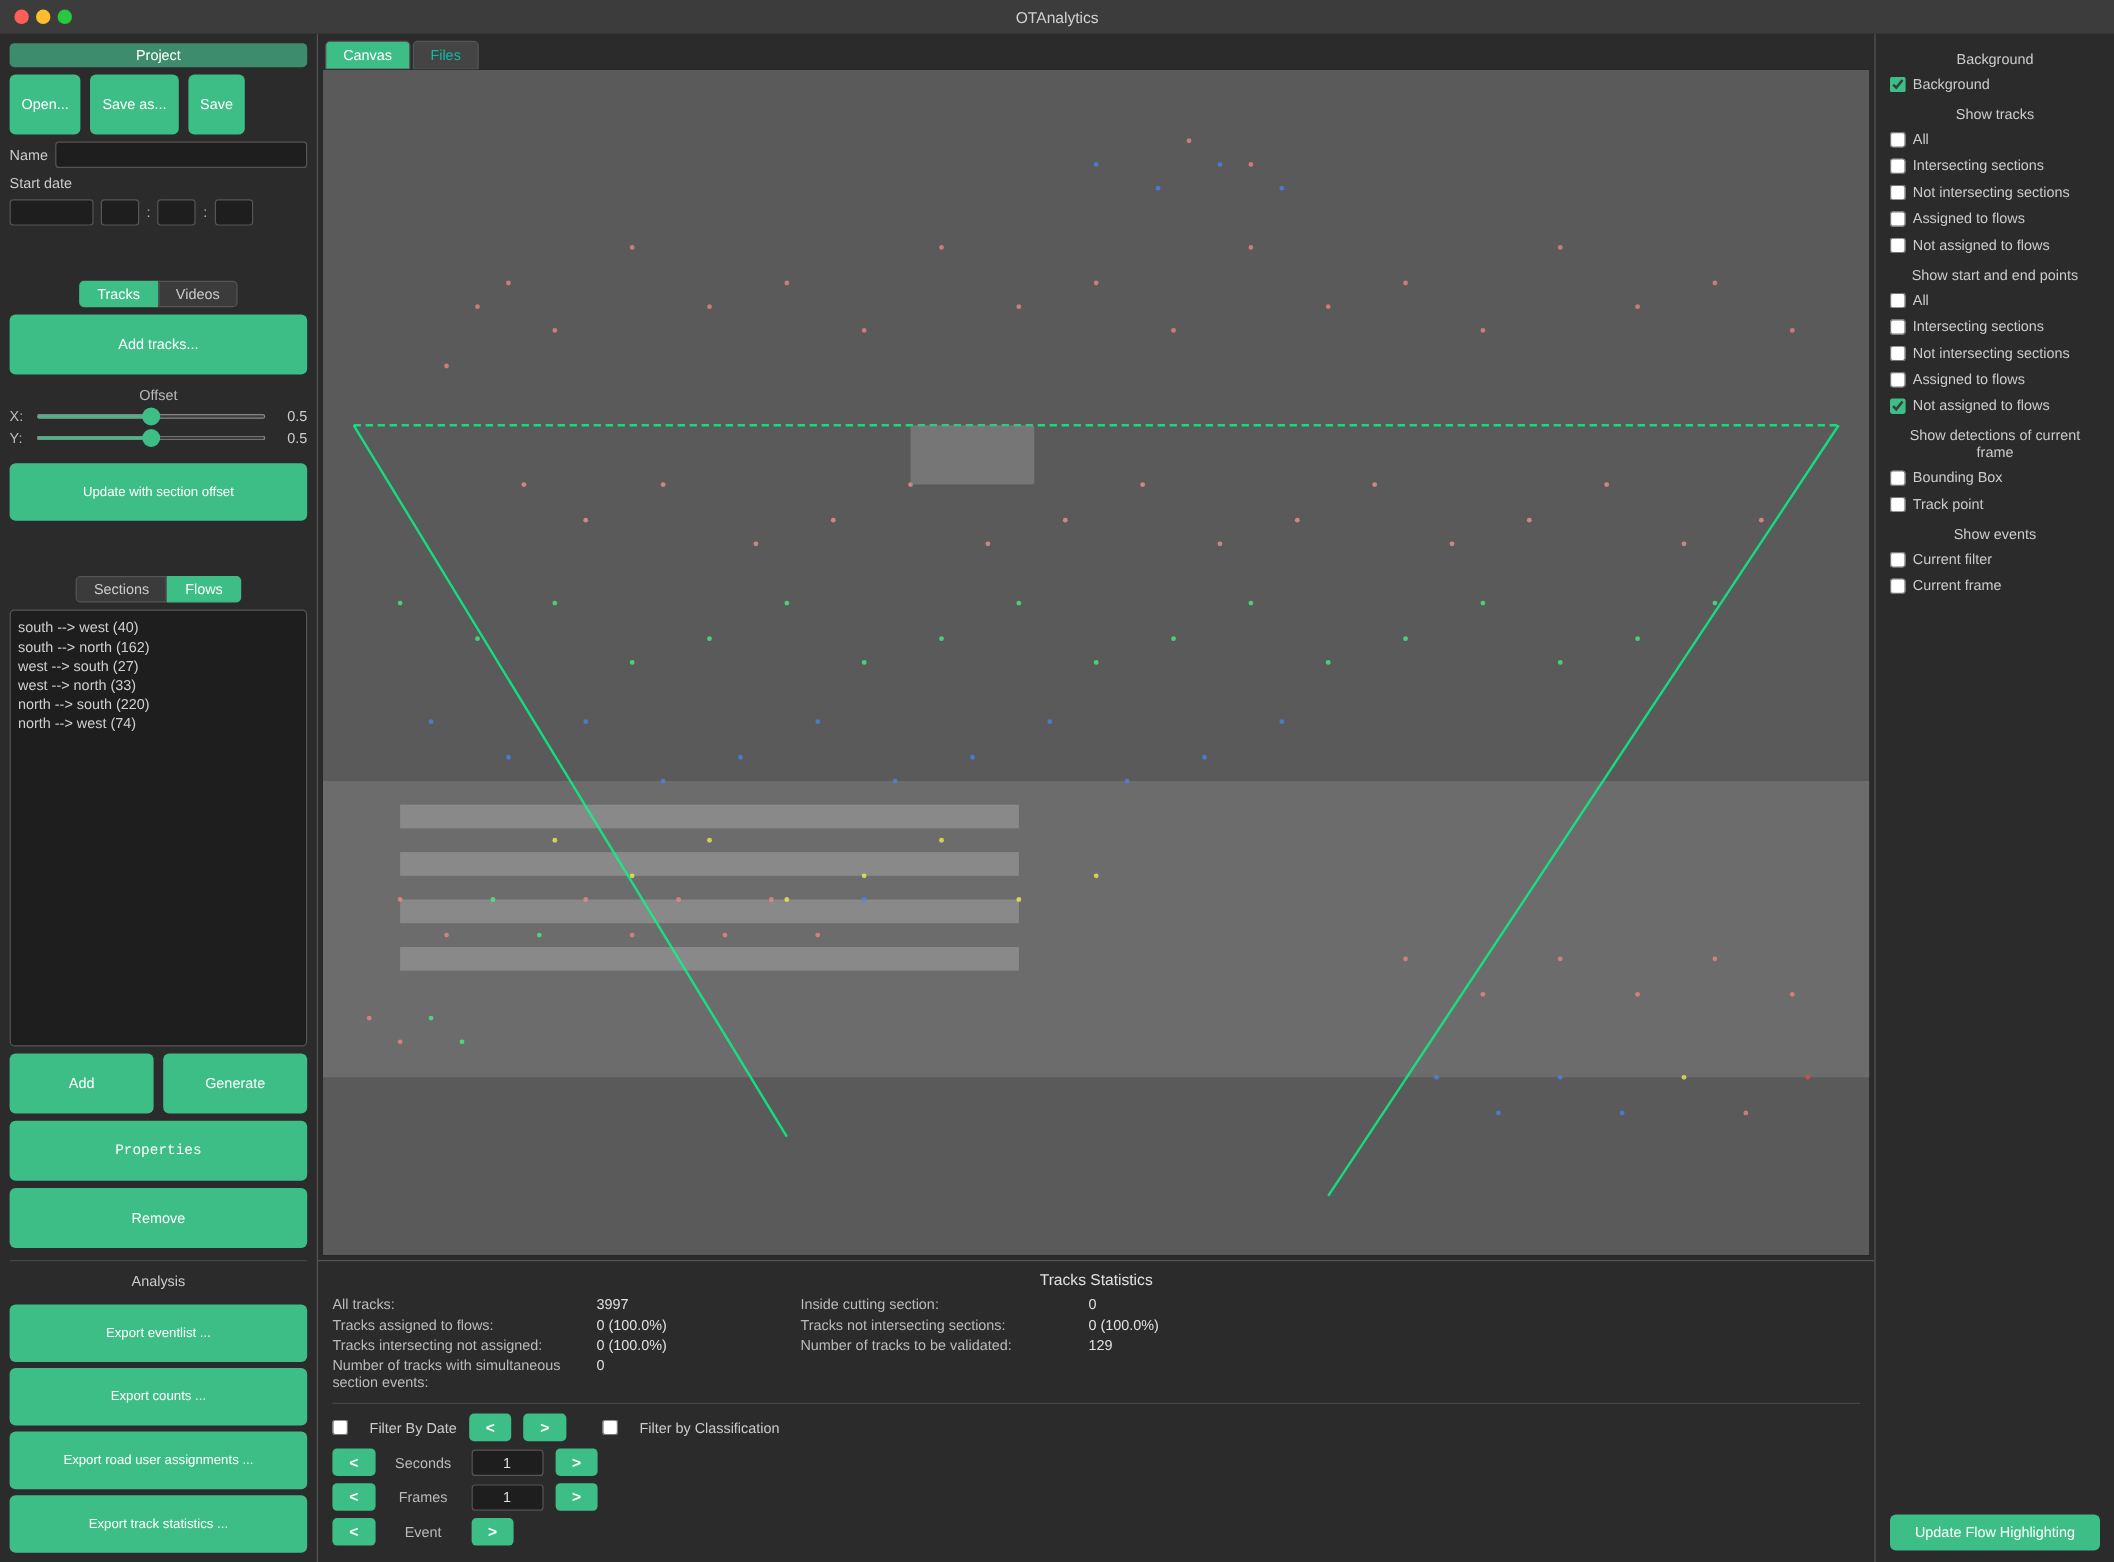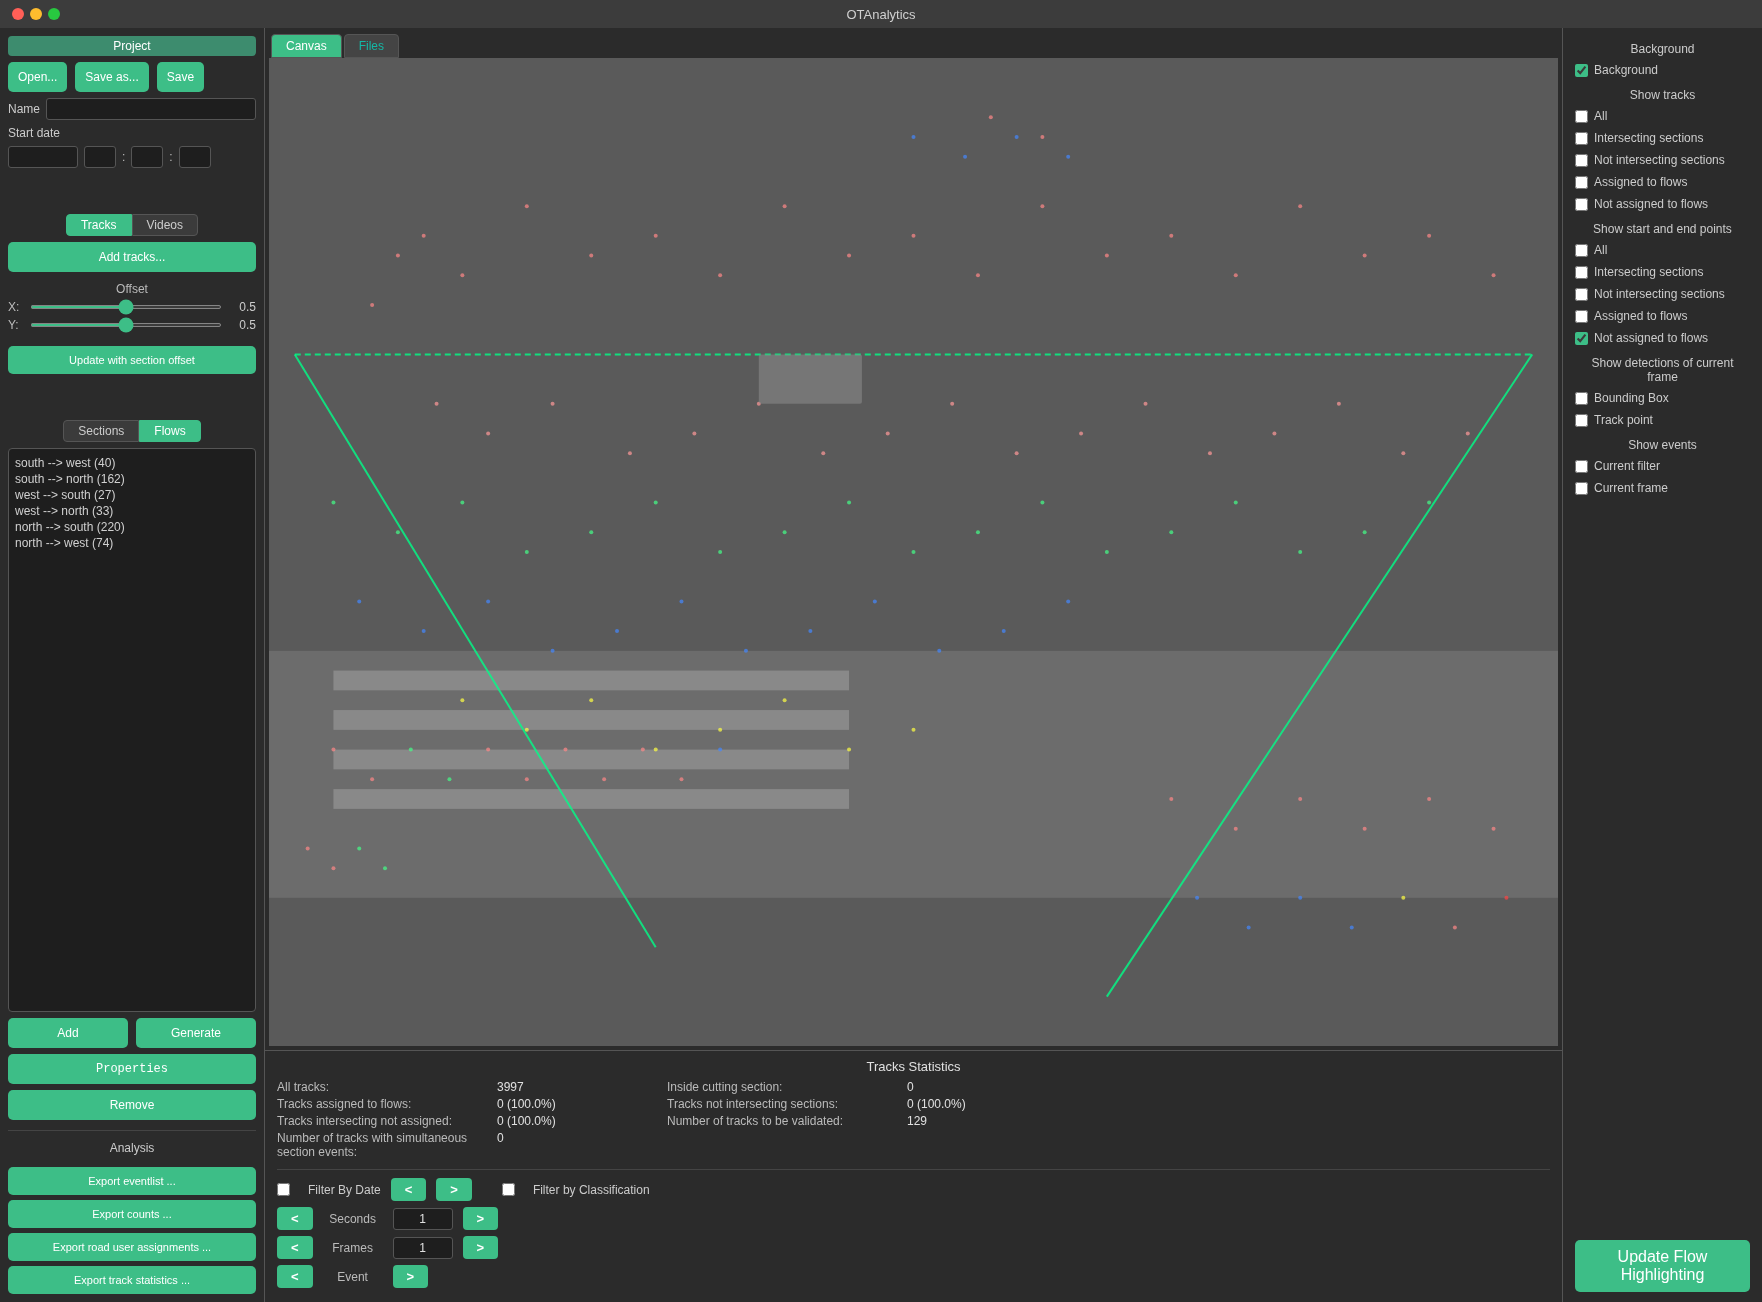--- a/index.html
+++ b/index.html
@@ -69,21 +69,21 @@
       text-align: center;
       padding: 3px 8px;
       border-radius: 4px;
       font-size: 12px;
       font-weight: 500;
     }
 
     .btn {
       border: none;
       border-radius: 5px;
-      padding: 8px 10px;
+      padding: 18px 10px;
       cursor: pointer;
       font-size: 12px;
       font-weight: 500;
     }
     .btn-green {
       background: #3dbe87;
       color: white;
     }
 
     .row {
@@ -345,21 +345,21 @@
       width: 13px; height: 13px;
     }
 
     .update-flow-btn {
       background: #3dbe87;
       border: none;
       border-radius: 5px;
       color: white;
       padding: 8px;
       cursor: pointer;
-      font-size: 16px;
+      font-size: 12px;
       font-weight: 500;
       text-align: center;
       margin-top: auto;
     }
 
     .divider {
       height: 1px;
       background: #444;
       margin: 4px 0;
     }

